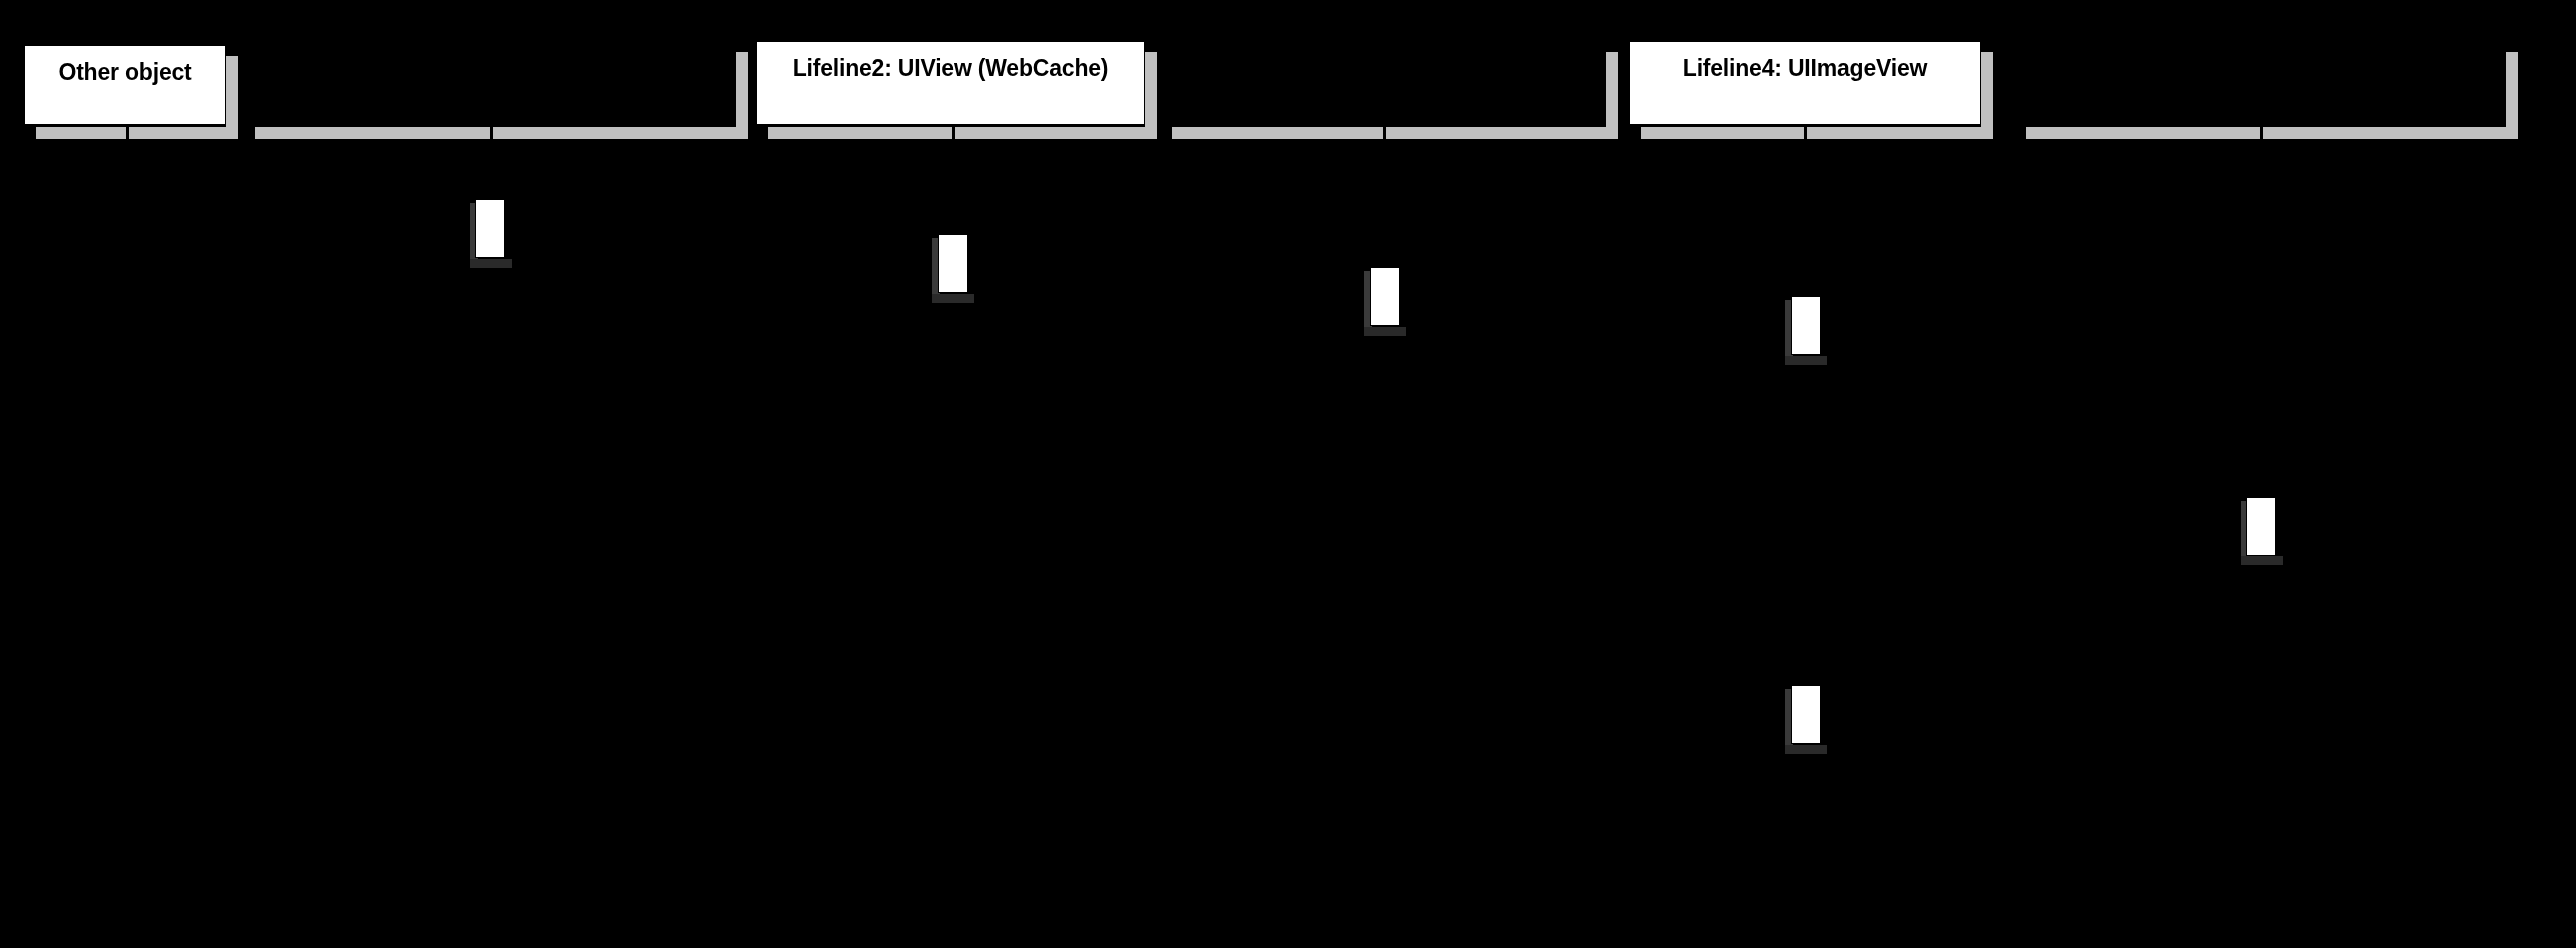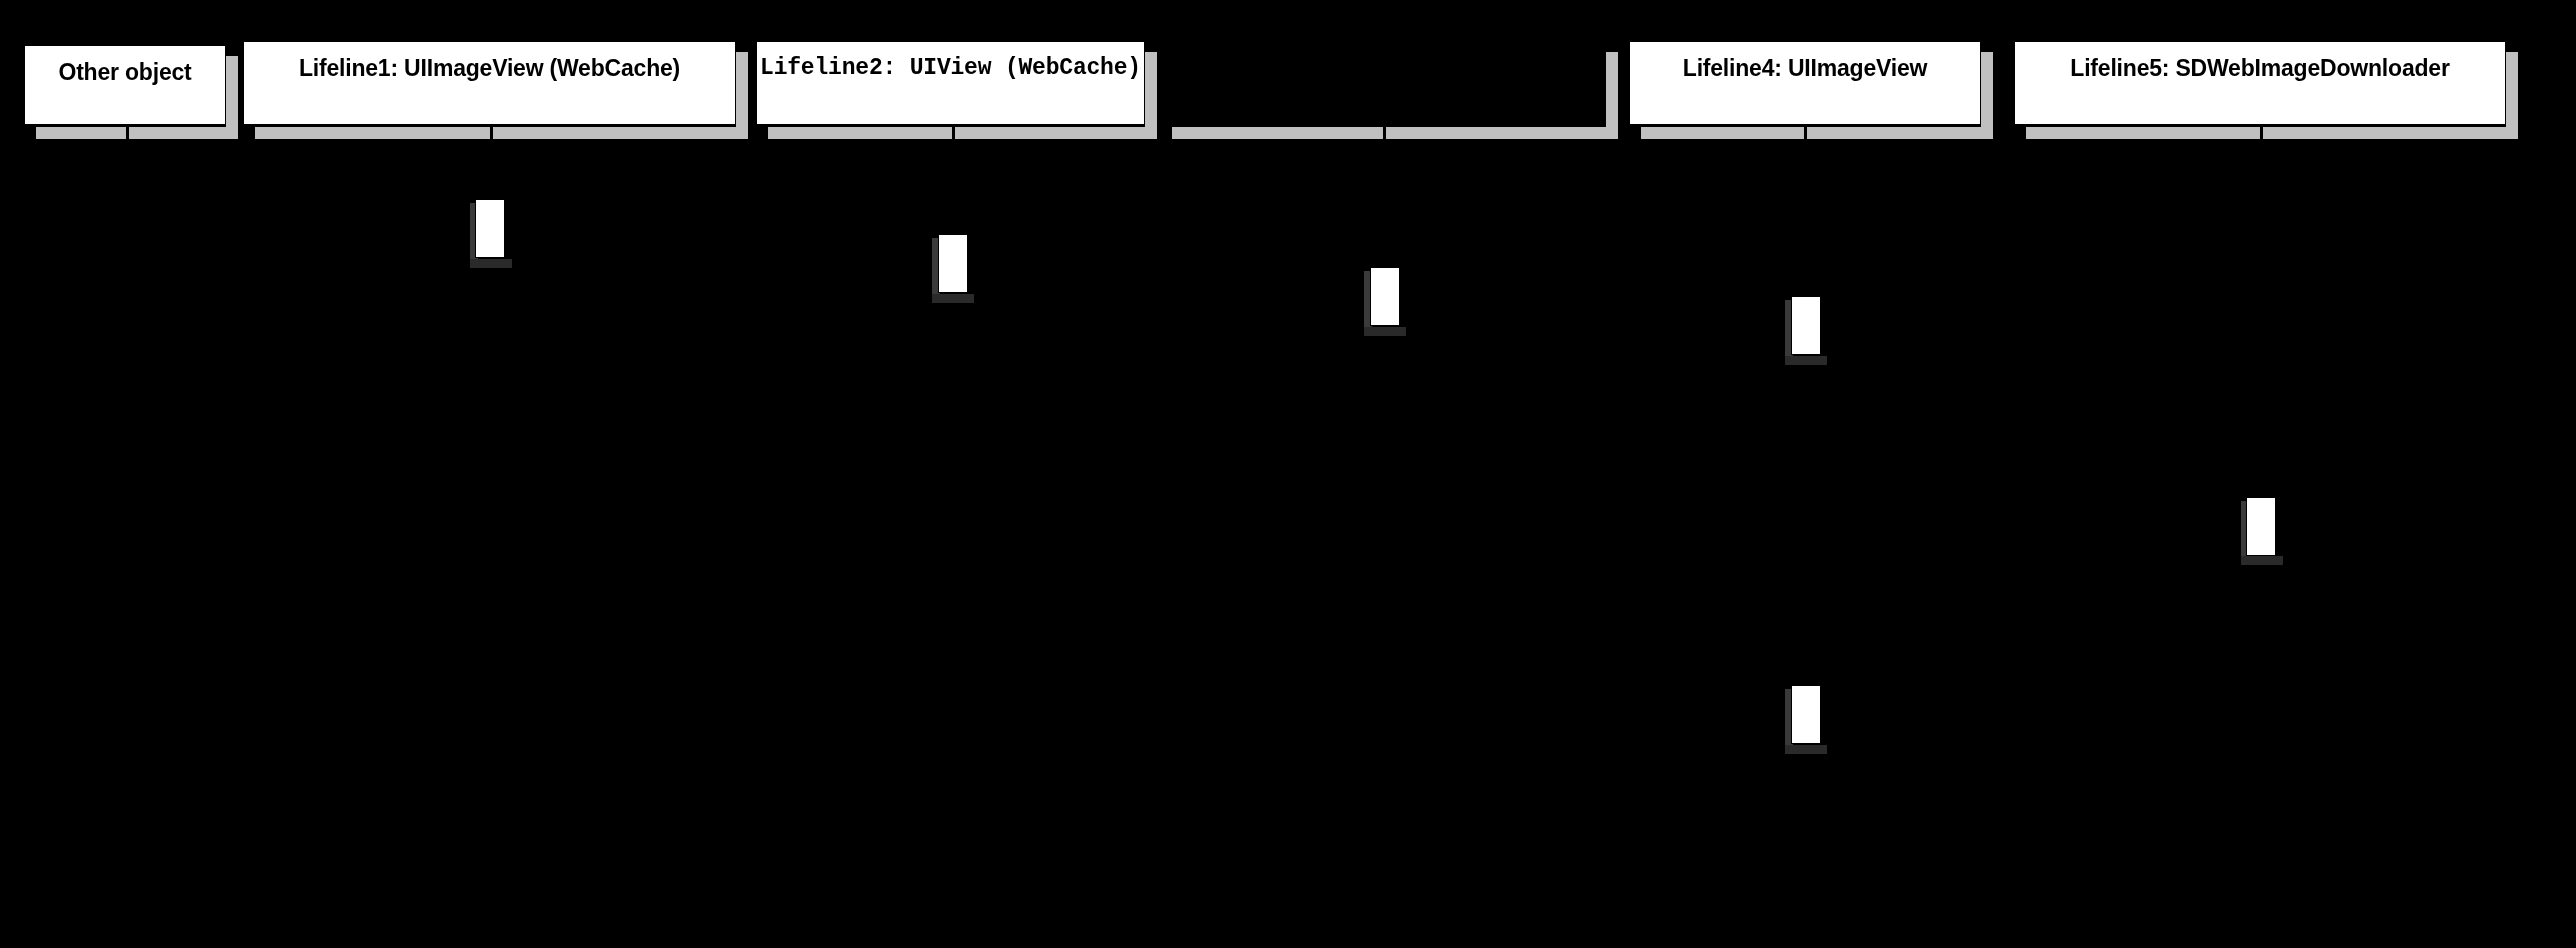--- a/index.html
+++ b/index.html
@@ -107,31 +107,25 @@
     <div class="lifeline-tick" style="left: 1383px; top: 127px; height: 11.7px;"></div>
     <div class="head-shadow-right" style="left: 1981px; top: 52px; width: 11.7px; height: 87px;"></div>
     <div class="head-shadow-bottom" style="left: 1641px; top: 127px; width: 352px; height: 11.7px;"></div>
     <div class="lifeline-tick" style="left: 1804px; top: 127px; height: 11.7px;"></div>
     <div class="head-shadow-right" style="left: 2506px; top: 52px; width: 11.7px; height: 87px;"></div>
     <div class="head-shadow-bottom" style="left: 2026px; top: 127px; width: 492px; height: 11.7px;"></div>
     <div class="lifeline-tick" style="left: 2260px; top: 127px; height: 11.7px;"></div>
     <div class="lifeline-head" style="left: 24px; top: 45px; width: 202px; height: 80px;">
       <span class="lifeline-head-label">Other object</span>
     </div>
-    <div class="lifeline-head" style="left: 243px; top: 41px; width: 493px; height: 84px;">
-      <span class="lifeline-head-label">Lifeline1: UIImageView (WebCache)</span>
-    </div>
-    <div class="lifeline-head" style="left: 756px; top: 41px; width: 389px; height: 84px; font-family: Liberation Mono, monospace;">
+    <div class="lifeline-head" style="left: 756px; top: 41px; width: 389px; height: 84px;">
       <span class="lifeline-head-label">Lifeline2: UIView (WebCache)</span>
     </div>
     <div class="lifeline-head" style="left: 1629px; top: 41px; width: 352px; height: 84px;">
       <span class="lifeline-head-label">Lifeline4: UIImageView</span>
-    </div>
-    <div class="lifeline-head" style="left: 2014px; top: 41px; width: 492px; height: 84px;">
-      <span class="lifeline-head-label">Lifeline5: SDWebImageDownloader</span>
     </div>
     <div class="activation-shadow" style="left: 470px; top: 203px; width: 7.8px; height: 59px;"></div>
     <div class="activation-shadow-b" style="left: 470px; top: 259px; width: 42px; height: 8.7px;"></div>
     <div class="activation" style="left: 475px; top: 199px; width: 30px; height: 59px;"></div>
     <div class="activation-shadow" style="left: 932px; top: 238px; width: 7.8px; height: 59px;"></div>
     <div class="activation-shadow-b" style="left: 932px; top: 294px; width: 42px; height: 8.7px;"></div>
     <div class="activation" style="left: 938px; top: 234px; width: 30px; height: 59px;"></div>
     <div class="activation-shadow" style="left: 1364px; top: 271px; width: 7.8px; height: 59px;"></div>
     <div class="activation-shadow-b" style="left: 1364px; top: 327px; width: 42px; height: 8.7px;"></div>
     <div class="activation" style="left: 1370px; top: 267px; width: 30px; height: 59px;"></div>

